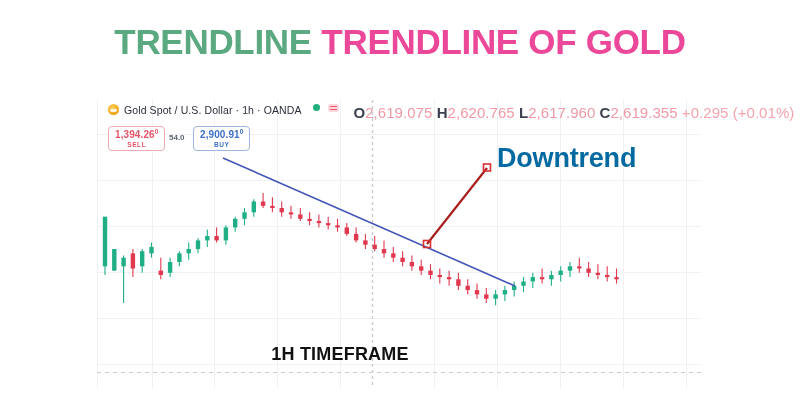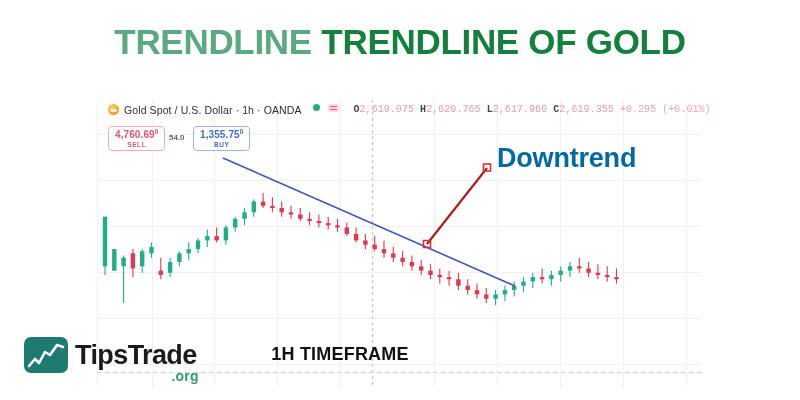--- a/index.html
+++ b/index.html
@@ -13,21 +13,21 @@
 
   
   .title{
     position:absolute;left:0;top:22px;width:800px;
     text-align:center;
     font-size:35px;font-weight:bold;letter-spacing:-0.3px;
     white-space:nowrap;
     font-family:"Liberation Sans", sans-serif;
   }
   .title .g{color:#5aa981;}
-  .title .b{color:#15803d;}
+  .title .b{color:#ec4899;}
 
   
   #chart{
     position:absolute;left:97px;top:100px;width:604px;height:288px;
     background:#ffffff;
   }
   #gridsvg,#candlesvg,#linesvg{position:absolute;left:0;top:0;width:604px;height:288px;}
 
   
   .chdr{position:absolute;left:108px;top:104px;display:flex;align-items:flex-start;gap:5px;white-space:nowrap;}
@@ -44,21 +44,21 @@
   .dot-green{width:7px;height:7px;border-radius:50%;background:#21b07a;flex:none;margin-left:6px;}
   .badge-pink{
     width:11px;height:8px;border-radius:2.5px;background:#fbd9de;flex:none;margin-left:3px;
     position:relative;
   }
   .badge-pink:before,.badge-pink:after{
     content:"";position:absolute;left:2px;width:7px;height:1.2px;background:#ef5667;border-radius:1px;
   }
   .badge-pink:before{top:2.2px;}
   .badge-pink:after{top:4.6px;}
-  .ohlc{font-size:10px;color:#ef9aa6;margin-left:10px;letter-spacing:.05px;font-family:Liberation Mono, monospace;}
+  .ohlc{font-size:15px;color:#ef9aa6;margin-left:10px;letter-spacing:.05px;}
   .ohlc b{color:#3c4250;font-weight:700;}
   .ohlc .up{color:#f3a4ae;}
 
   
   .pill{
     position:absolute;border-radius:4px;border:1px solid;
     text-align:center;padding:2px 6px 2px;line-height:1.02;background:#fff;
   }
   .pill .pv{font-size:10px;font-weight:700;letter-spacing:.1px;}
   .pill .pv sup{font-size:6.5px;vertical-align:super;}
@@ -250,44 +250,33 @@
     <span class="ohlc">
       <b>O</b><span>2,619.075</span>
       <b>H</b><span>2,620.765</span>
       <b>L</b><span>2,617.960</span>
       <b>C</b><span>2,619.355</span>
       <span class="up">+0.295 (+0.01%)</span>
     </span>
   </div>
 
   <div class="pill pill-sell">
-    <div class="pv"><span>4,760.69</span><sup>0</sup></div>
+    <div class="pv"><span>1,394.26</span><sup>0</sup></div>
     <div class="pl">SELL</div>
   </div>
   <div class="spread">54.0</div>
 
   <div class="pill pill-buy">
-    <div class="pv"><span>1,355.75</span><sup>0</sup></div>
+    <div class="pv"><span>2,900.91</span><sup>0</sup></div>
     <div class="pl">BUY</div>
   </div>
 
   <svg id="arrowsvg" viewBox="0 0 100 92">
     <line x1="72" y1="8" x2="12" y2="84" stroke="#a81f1f" stroke-width="2.2"></line>
     <rect x="68.5" y="4" width="7" height="7" fill="none" stroke="#d63030" stroke-width="1.6"></rect>
     <rect x="8.5" y="80.5" width="7" height="7" fill="none" stroke="#d63030" stroke-width="1.6"></rect>
   </svg>
   <div class="downtrend">Downtrend</div>
 
   <div class="tf">1H TIMEFRAME</div>
 
-  <div class="logo">
-    <span class="logo-mark">
-      <svg width="44" height="36" viewBox="0 0 44 36">
-        <polyline points="5,29 11,22 15,26 21,15 26,18 33,8 39,10" fill="none" stroke="#ffffff" stroke-width="2.6" stroke-linejoin="round" stroke-linecap="round"></polyline>
-      </svg>
-    </span>
-    <span class="logo-text">
-      <span>Tips</span><span>Trade</span>
-      <span class="logo-org">.org</span>
-    </span>
-  </div>
 
 </div>
 
 </body></html>

